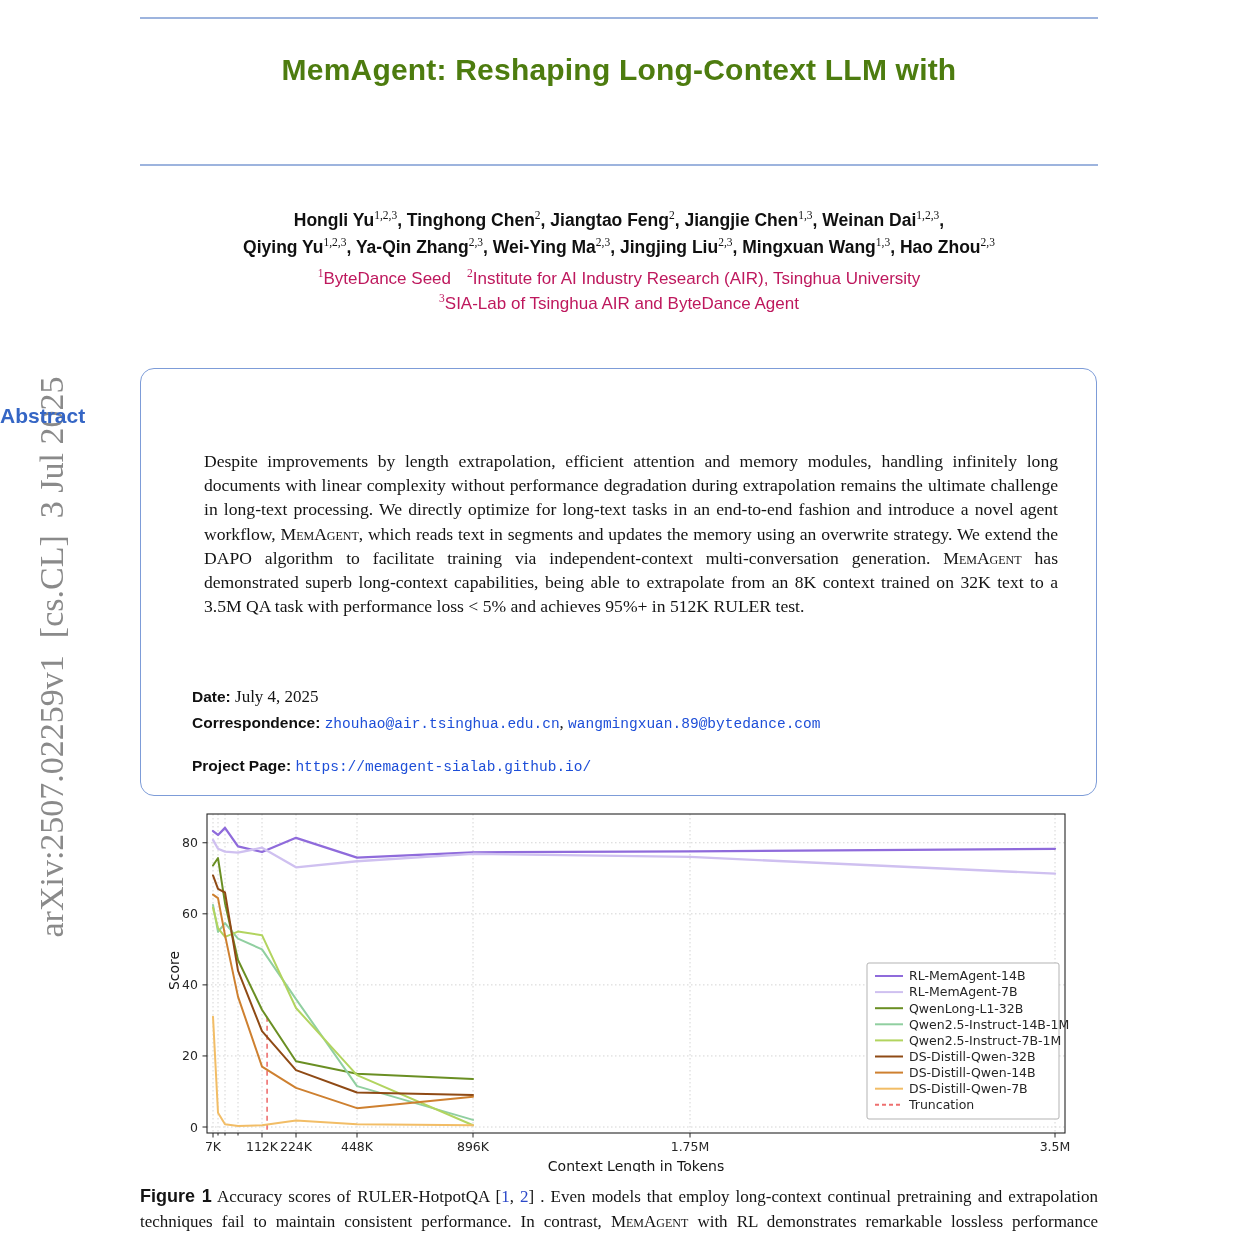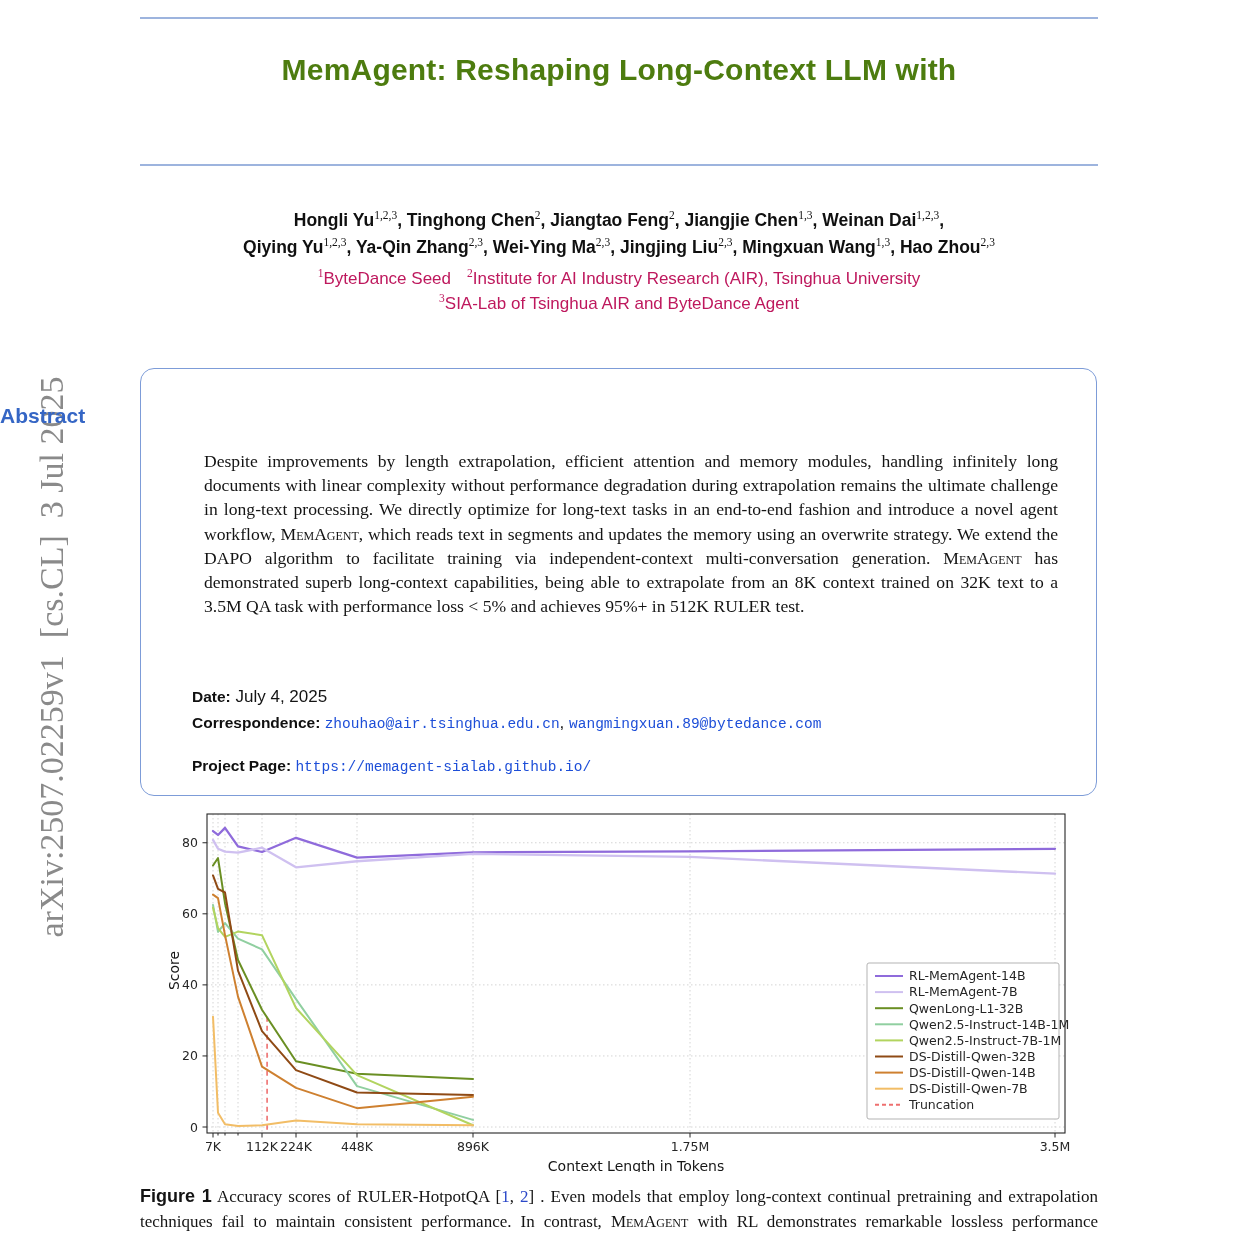--- a/index.html
+++ b/index.html
@@ -22,21 +22,21 @@
   #abs-head{position:absolute;left:0;top:404px;width:100%;
             font-size:21px;font-weight:700;color:#3566c5;}
   #abs-body{position:absolute;left:204px;top:449px;width:854px;
             font-family:"Liberation Serif",serif;font-size:17.6px;line-height:24.2px;
             text-align:justify;color:#141414;}
   .sc{font-variant:small-caps;}
   .meta-row{position:absolute;left:192px;font-size:15.5px;font-weight:700;color:#101010;}
   #row-date{top:687px;}
   #row-corr{top:713px;}
   #row-proj{top:739px;margin-top:18px;}
-  .meta-serif{font-family:Liberation Sans, sans-serif;font-size:17px;font-weight:400;color:#141414;}
+  .meta-serif{font-family:Liberation Serif, serif;font-size:17px;font-weight:400;color:#141414;}
   .mono-link{font-family:"Liberation Mono","DejaVu Sans Mono",monospace;
              font-size:14.5px;font-weight:400;color:#1d4ed8;text-decoration:none;}
   #arxiv-watermark{position:absolute;left:-278px;top:638px;width:660px;text-align:center;
                    transform:rotate(-90deg);font-family:"Liberation Serif",serif;
                    font-size:34px;color:#8a8a8a;white-space:pre;}
   #fig-svg{position:absolute;left:160px;top:800px;width:940px;height:372px;}
   .tick{font:12.5px "DejaVu Sans",sans-serif;fill:#262626;}
   .axlabel{font:14px "DejaVu Sans",sans-serif;fill:#161616;}
   #caption{position:absolute;left:140px;top:1184px;width:958px;
            font-family:"Liberation Serif",serif;font-size:17px;line-height:25px;

